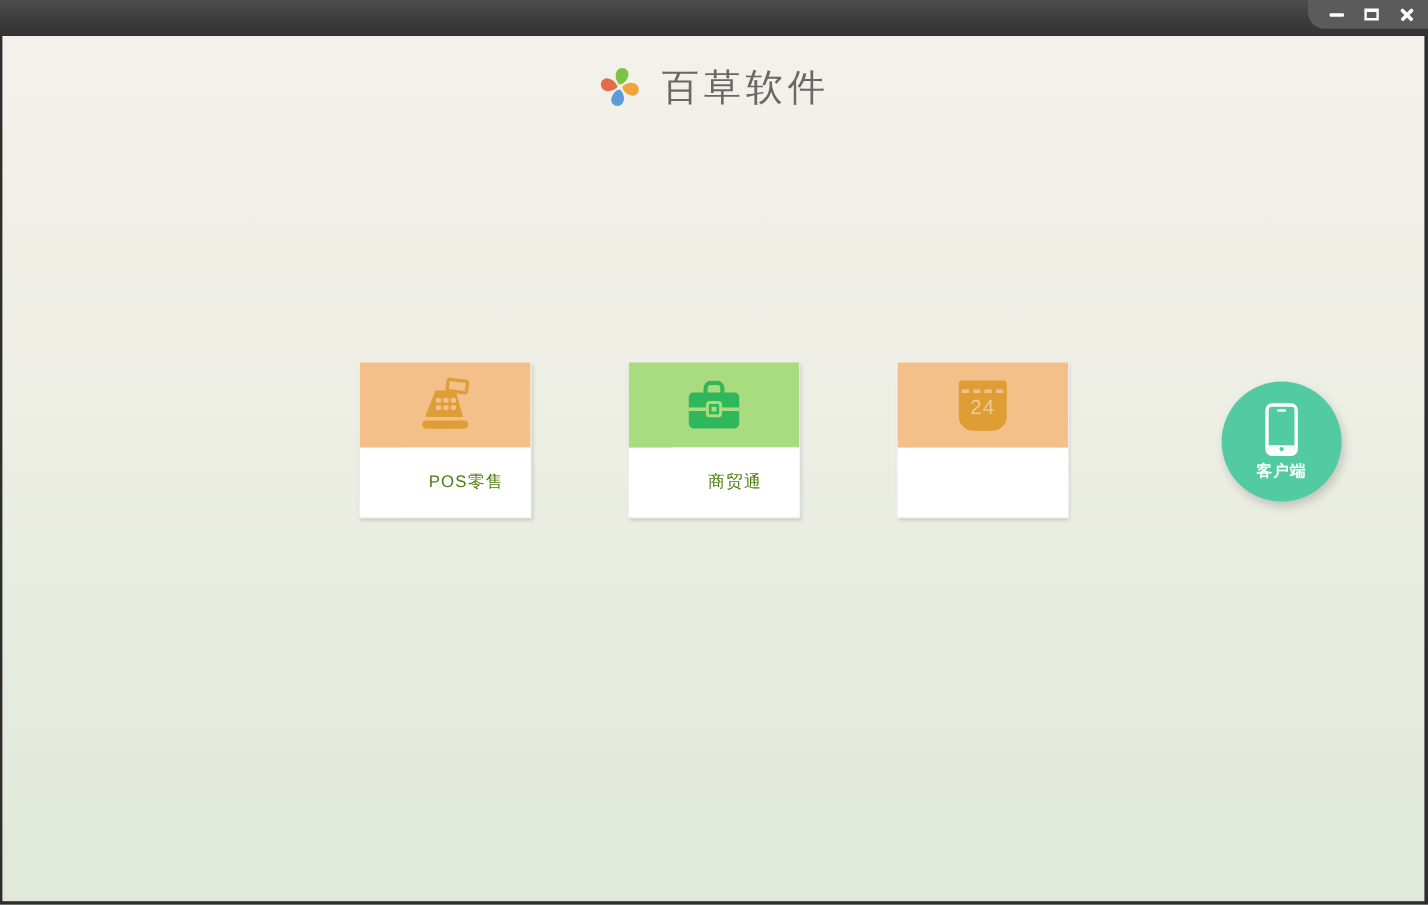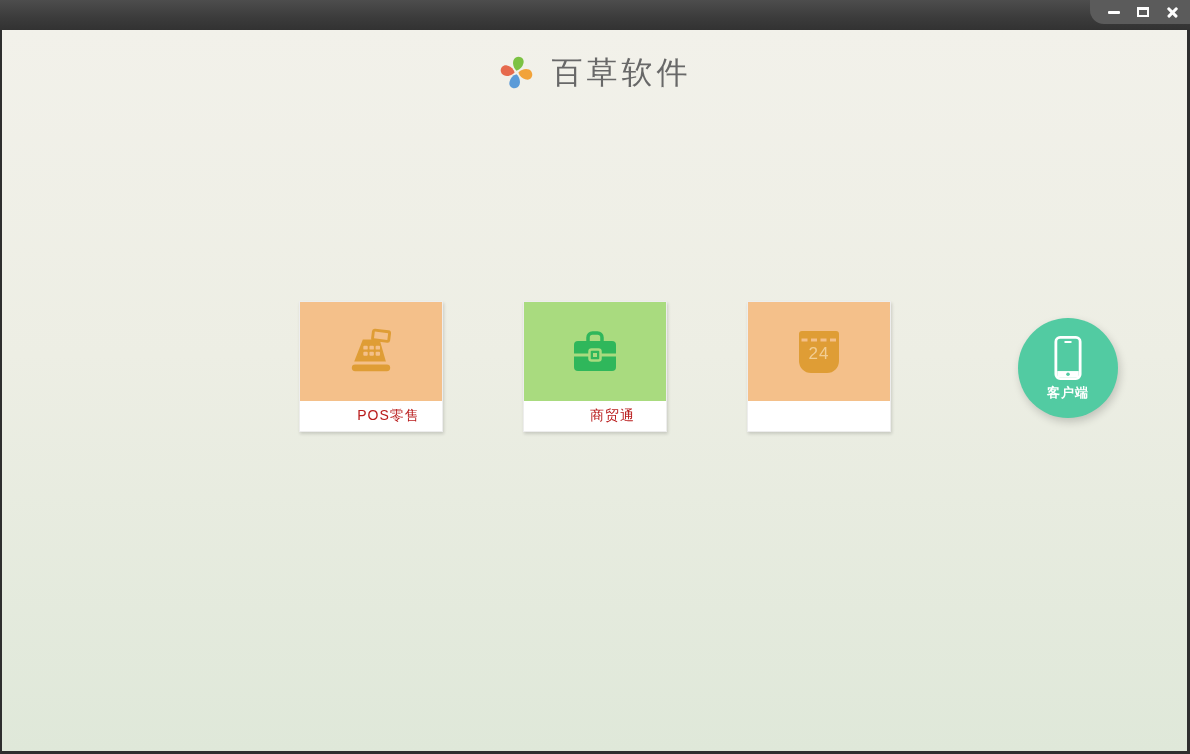--- a/index.html
+++ b/index.html
@@ -66,29 +66,29 @@
   }
   .card {
     width: 144px; height: 131px;
     background: #ffffff;
     border: 1px solid rgba(0,0,0,0.07);
     box-shadow: 1px 2px 3px rgba(0,0,0,0.15);
     cursor: pointer;
     display: flex; flex-direction: column;
   }
   .card-top {
-    height: 99px;
+    height: 71px;
     display: flex; align-items: center; justify-content: center;
   }
   .card-top.orange { background: #f4c08a; }
   .card-top.green  { background: #a9db7f; }
   .card-label {
     flex: 1;
     display: flex; align-items: center; justify-content: center;
-    font-size: 14px; color: #b91c1c; letter-spacing: 1px;
+    font-size: 14px; color: #4d7c0f; letter-spacing: 1px;
     background: #ffffff;
     margin-left: 36px;
   }
 
   
   .client-circle {
     position: absolute; left: 1016px; top: 288px;
     width: 100px; height: 100px; border-radius: 50%;
     background: #52cba2;
     box-shadow: 2px 4px 8px rgba(0,0,0,0.18);

